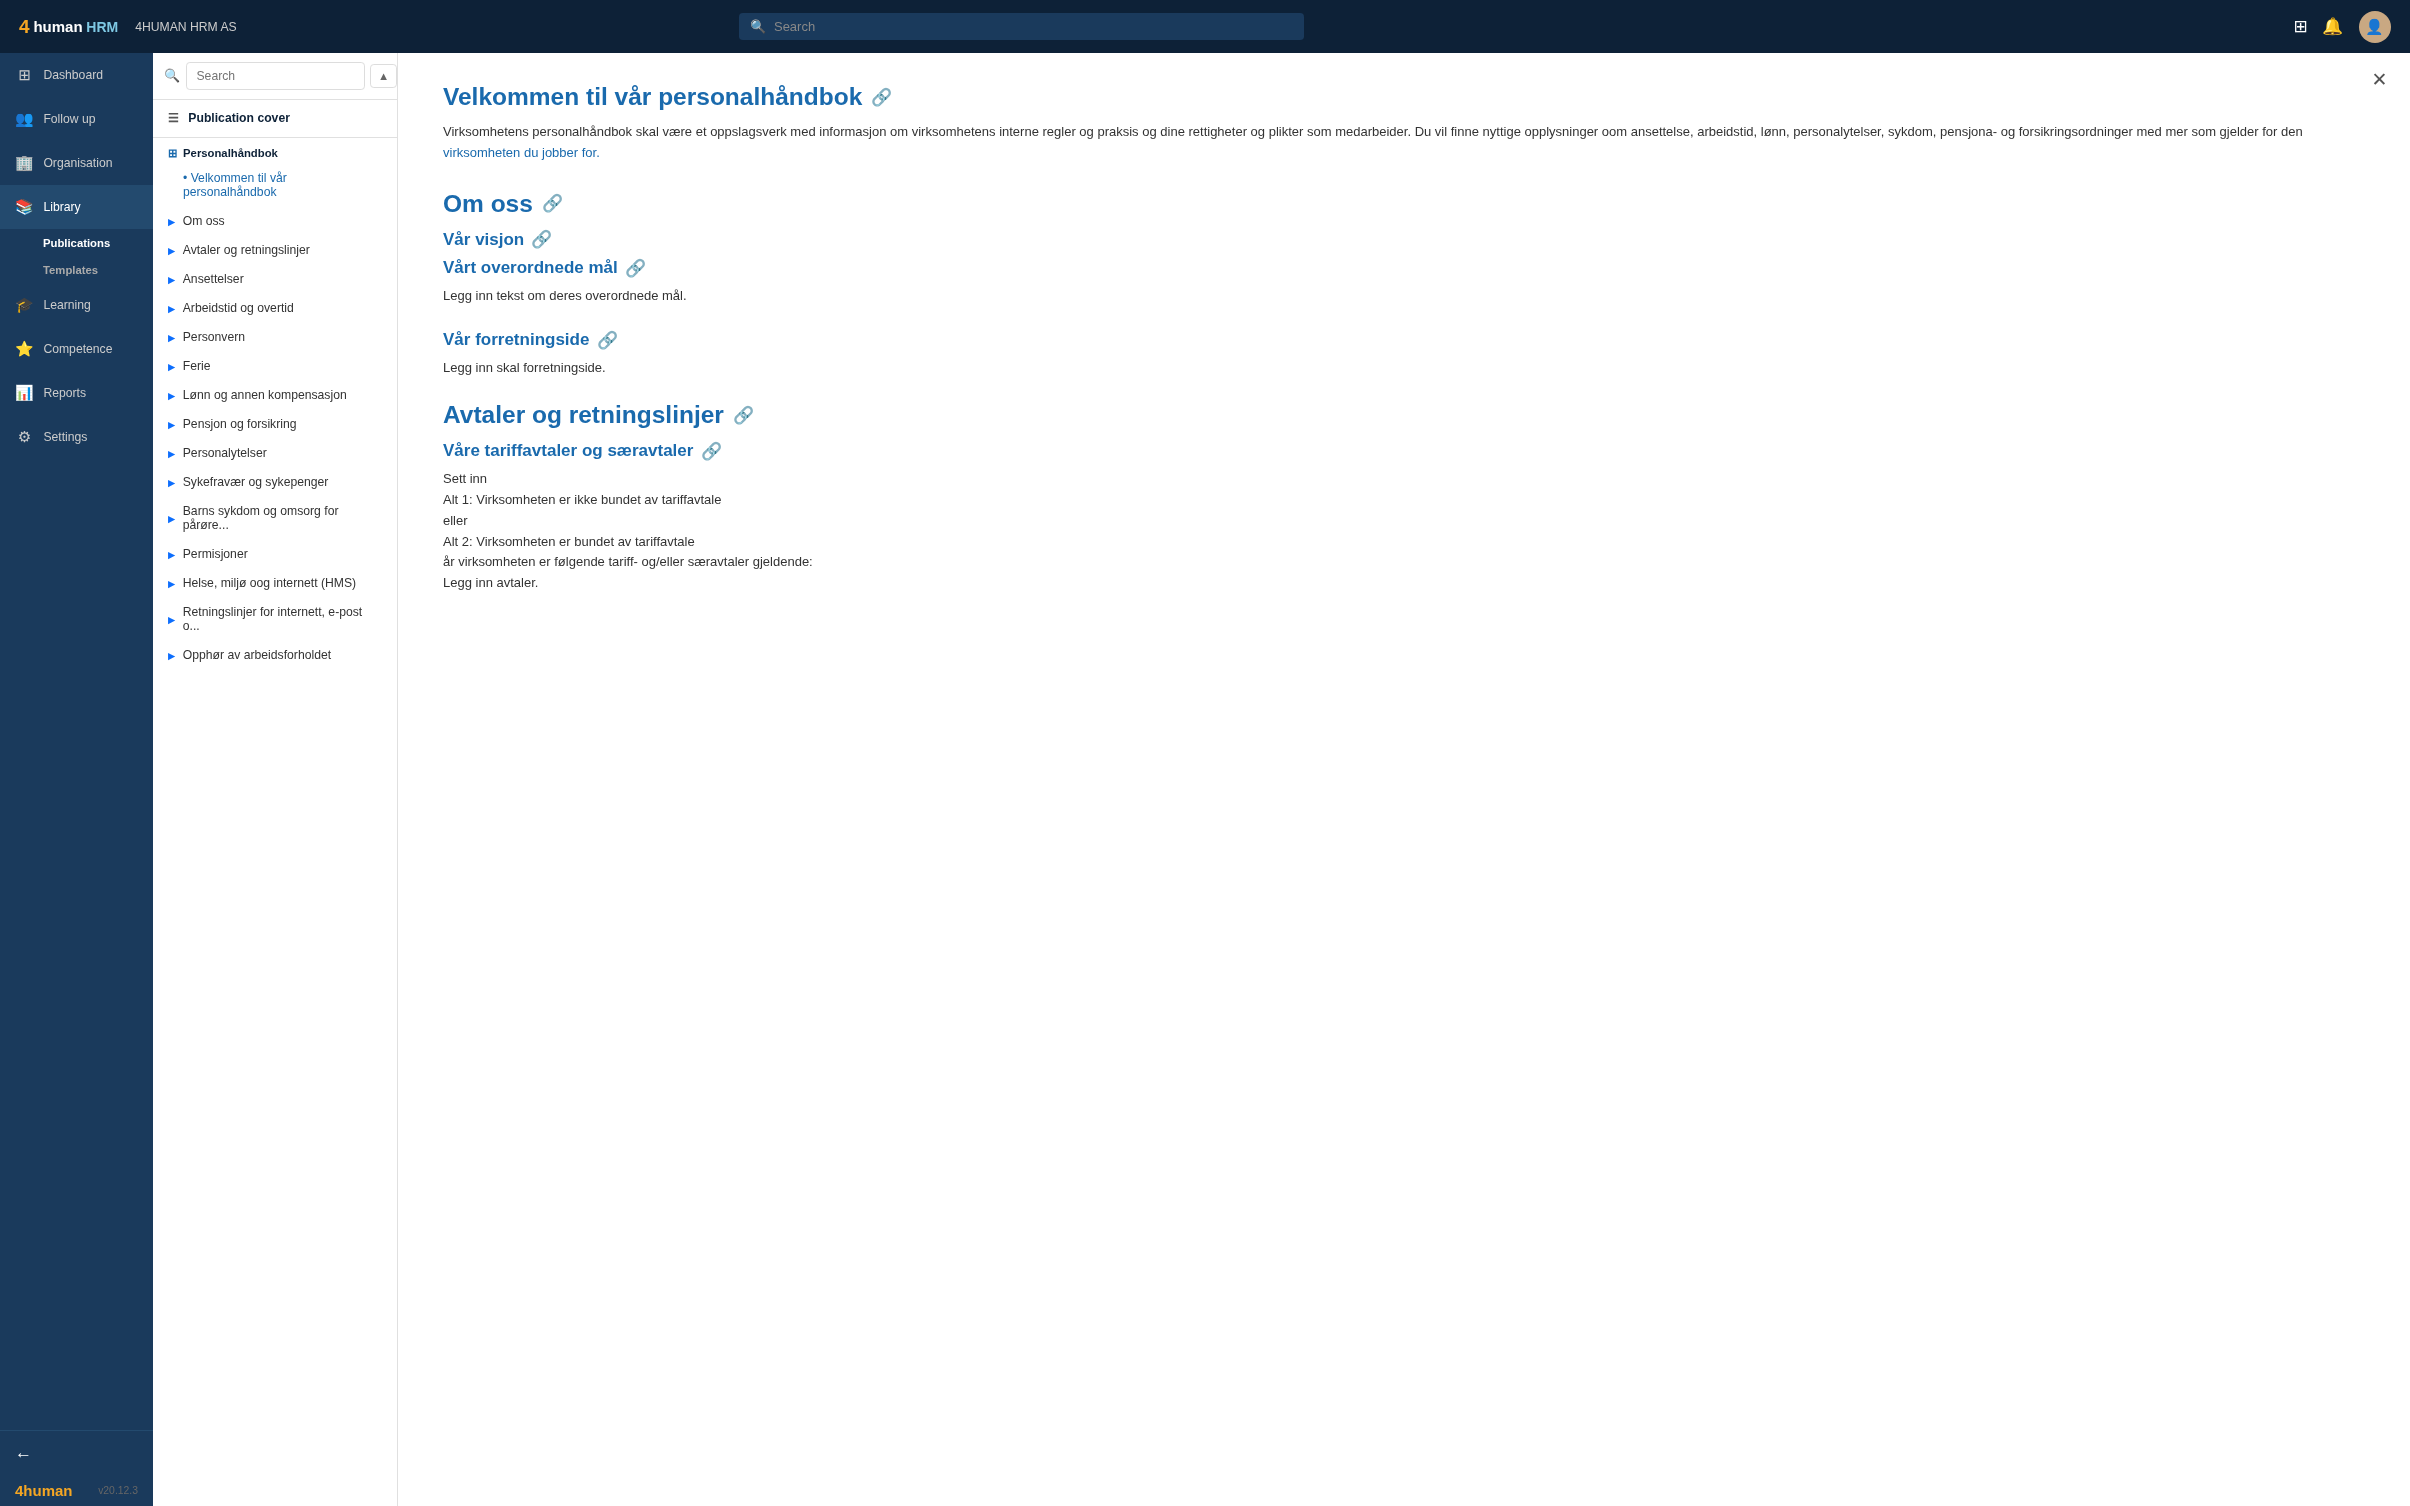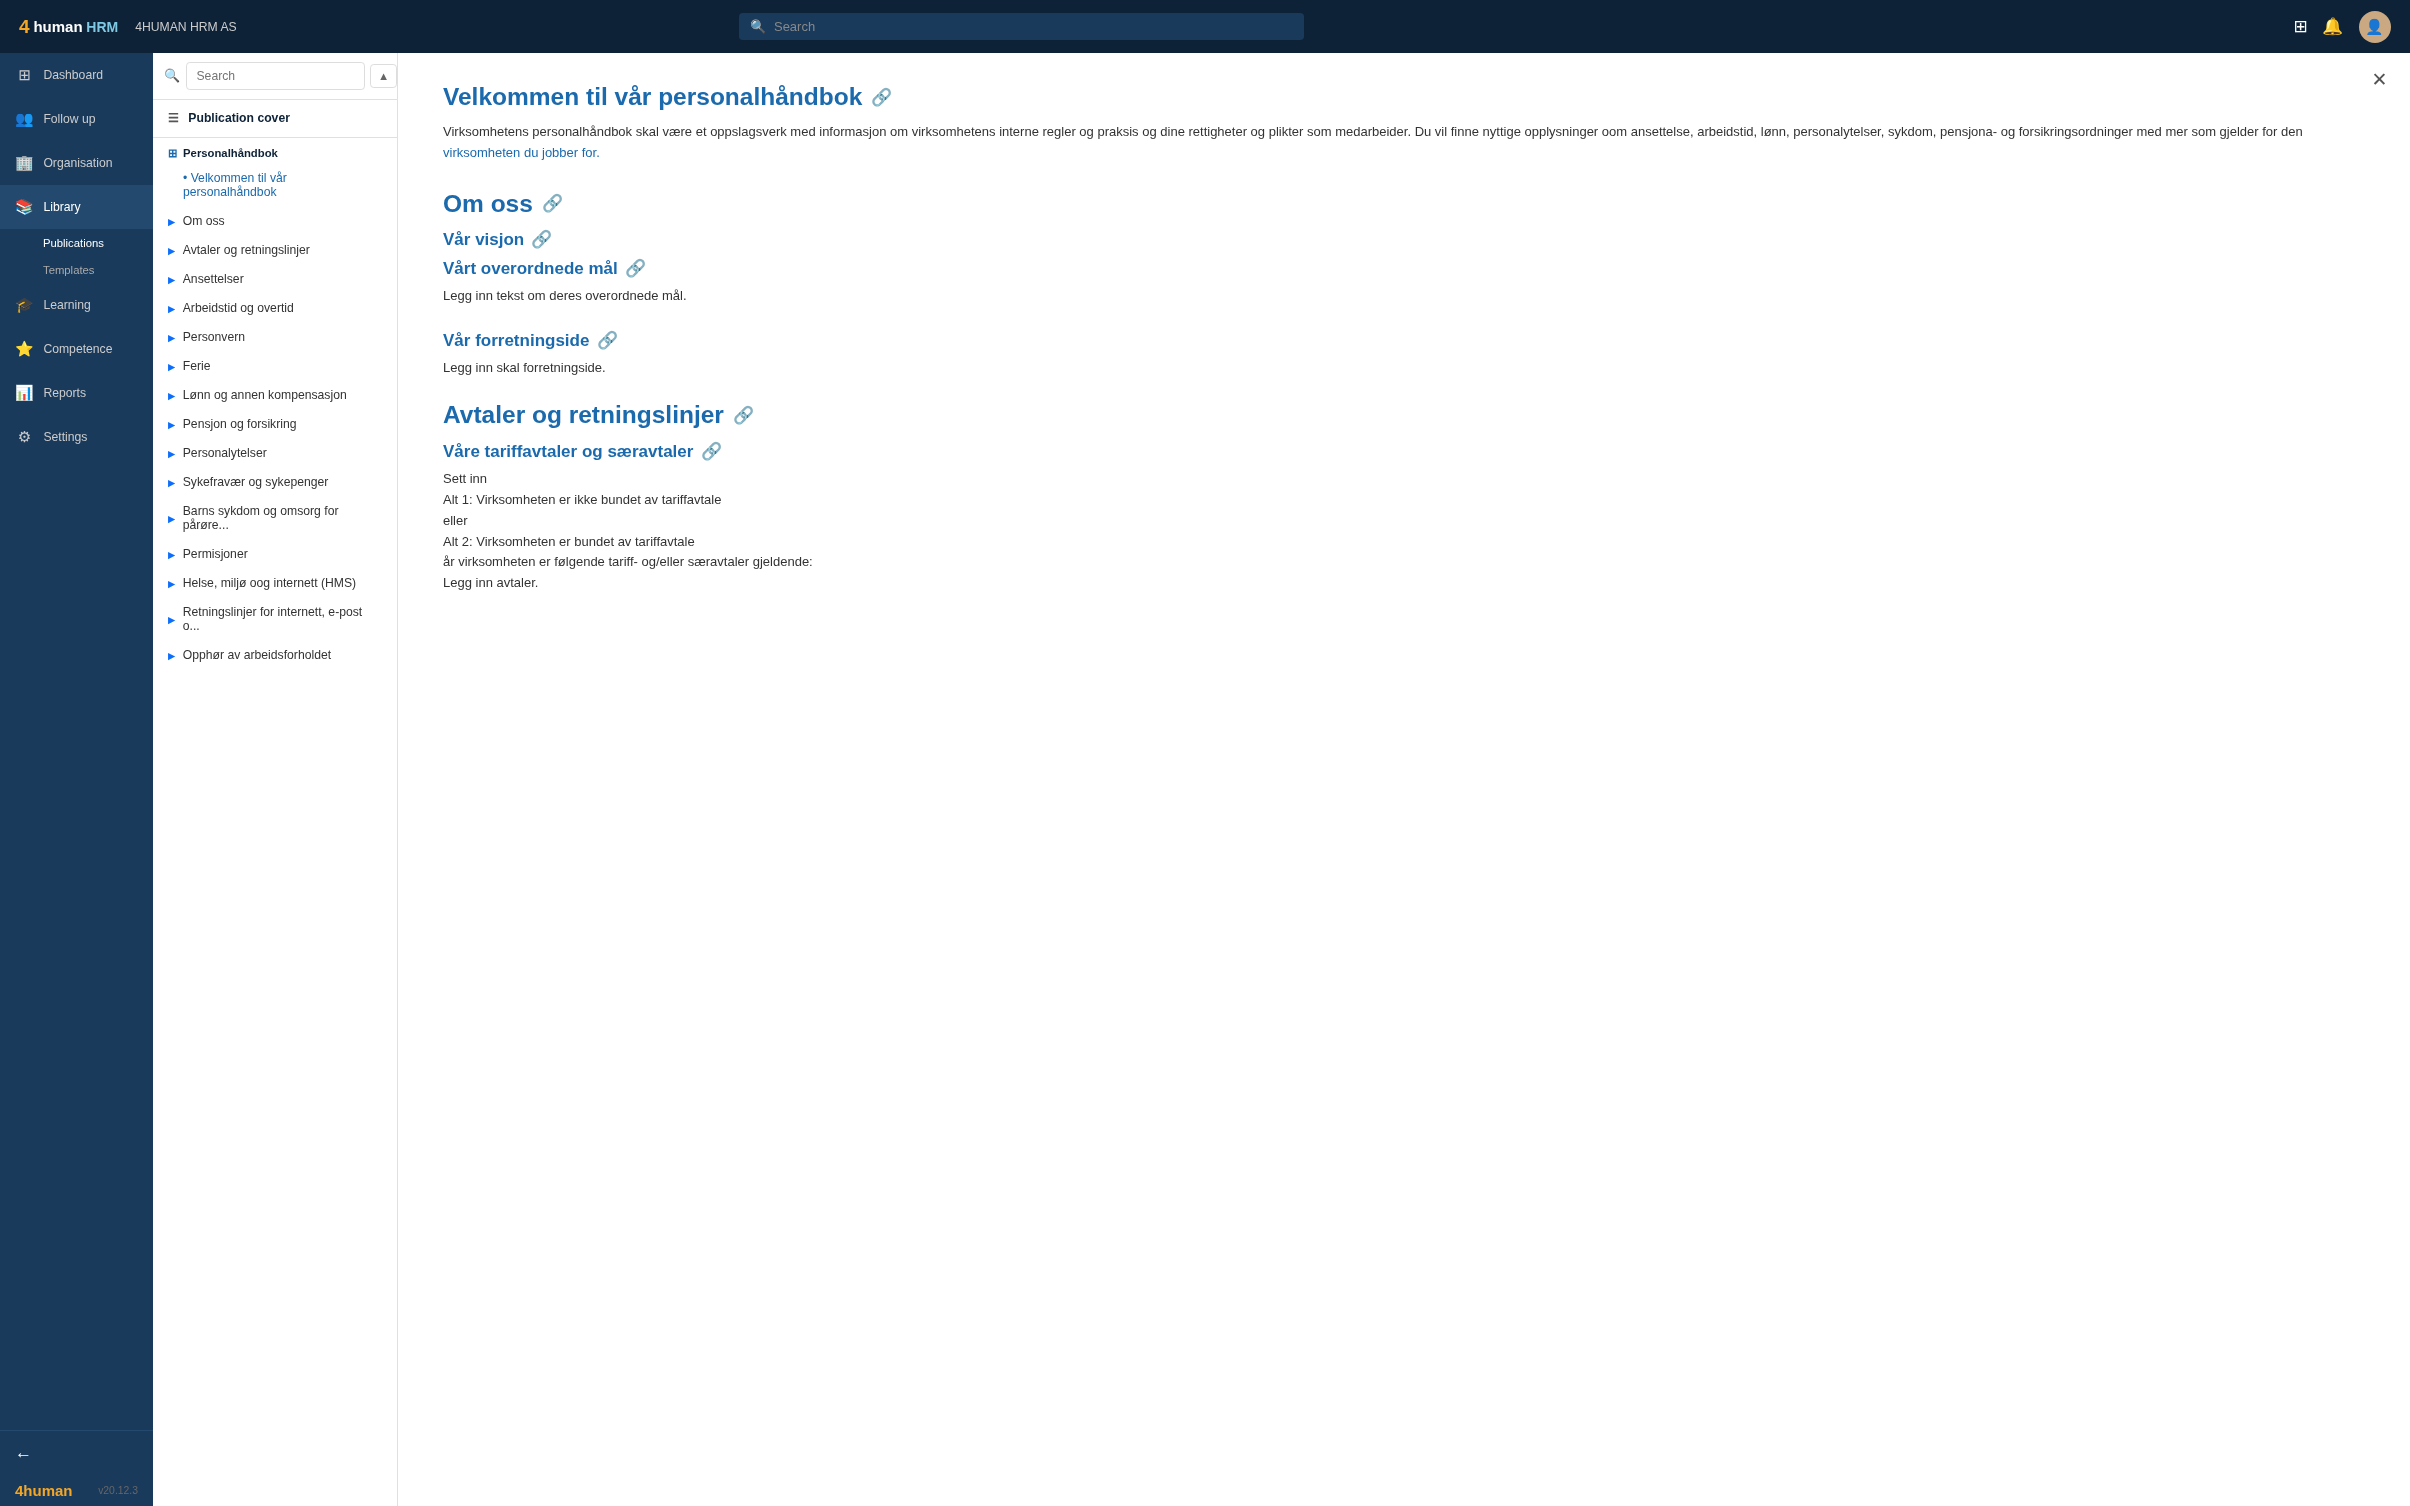--- a/index.html
+++ b/index.html
@@ -97,20 +97,21 @@
     .sidebar-item .icon { font-size: 15px; width: 19px; text-align: center; }
 
     .sidebar-sub {
       padding-left: 43px;
       font-size: 11.3px;
       color: #aaa;
     }
     .sidebar-sub-item {
       padding: 7.5px 0;
       cursor: pointer;
+      font-weight: bold;
     }
     .sidebar-sub-item.active { color: white; }
 
     .sidebar-footer {
       margin-top: auto;
       padding: 11.3px 15px;
       border-top: 0.9px solid #234a6e;
       display: flex;
       align-items: center;
       gap: 7.5px;
@@ -230,21 +231,21 @@
       margin-bottom: 26px;
     }
     .content-link { color: #1a6aad; text-decoration: none; }
 
     .content-sub-title {
       color: #1a6aad;
       font-size: 17px;
       font-weight: bold;
       margin-bottom: 7.5px;
       display: flex;
-      align-items: flex-end;
+      align-items: center;
       gap: 7.5px;
     }
     .content-sub-body {
       color: #333;
       font-size: 13px;
       line-height: 1.6;
       margin-bottom: 22.6px;
     }
 
     

